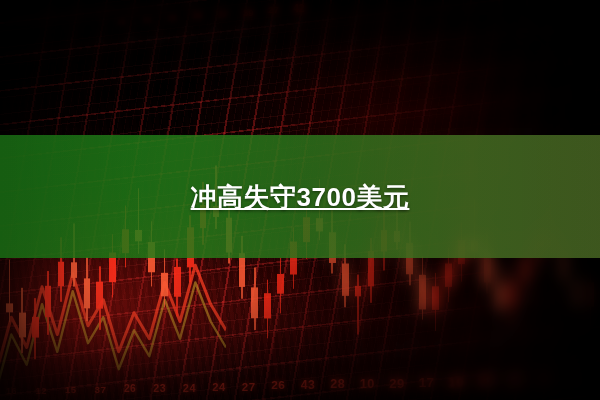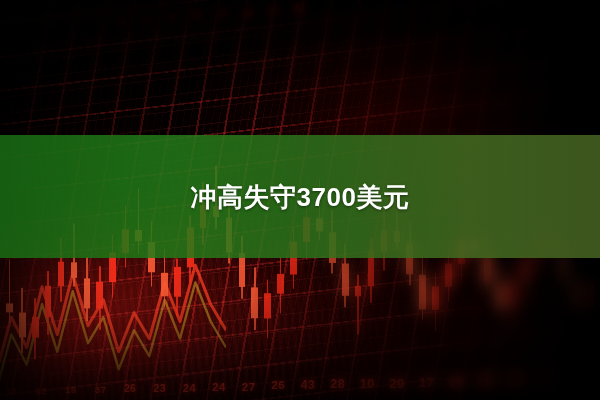--- a/index.html
+++ b/index.html
@@ -128,21 +128,21 @@
     background:linear-gradient(90deg, rgba(0,0,0,.10) 0%, rgba(0,0,0,0) 30%, rgba(0,0,0,.06) 100%);
     pointer-events:none;
   }
   .hl-line{
     position:relative;z-index:2;
     color:#fff;font-weight:700;white-space:nowrap;
     font-size:26px;line-height:34px;letter-spacing:.5px;
     text-shadow:0 1px 3px rgba(0,0,0,.45);
   }
   .hl-line.l1{font-size:25.5px;}
-  .hl-line.l2{font-size:26px;}
+  .hl-line.l2{font-size:26px;text-decoration:underline;}
 </style>
 </head>
 <body>
 
 <div id="stage">
 
   <div class="layer bg-base"></div>
   <div class="layer grid-h"></div>
   <div class="layer grid-h-dot"></div>
   <div class="layer grid-v"></div>

